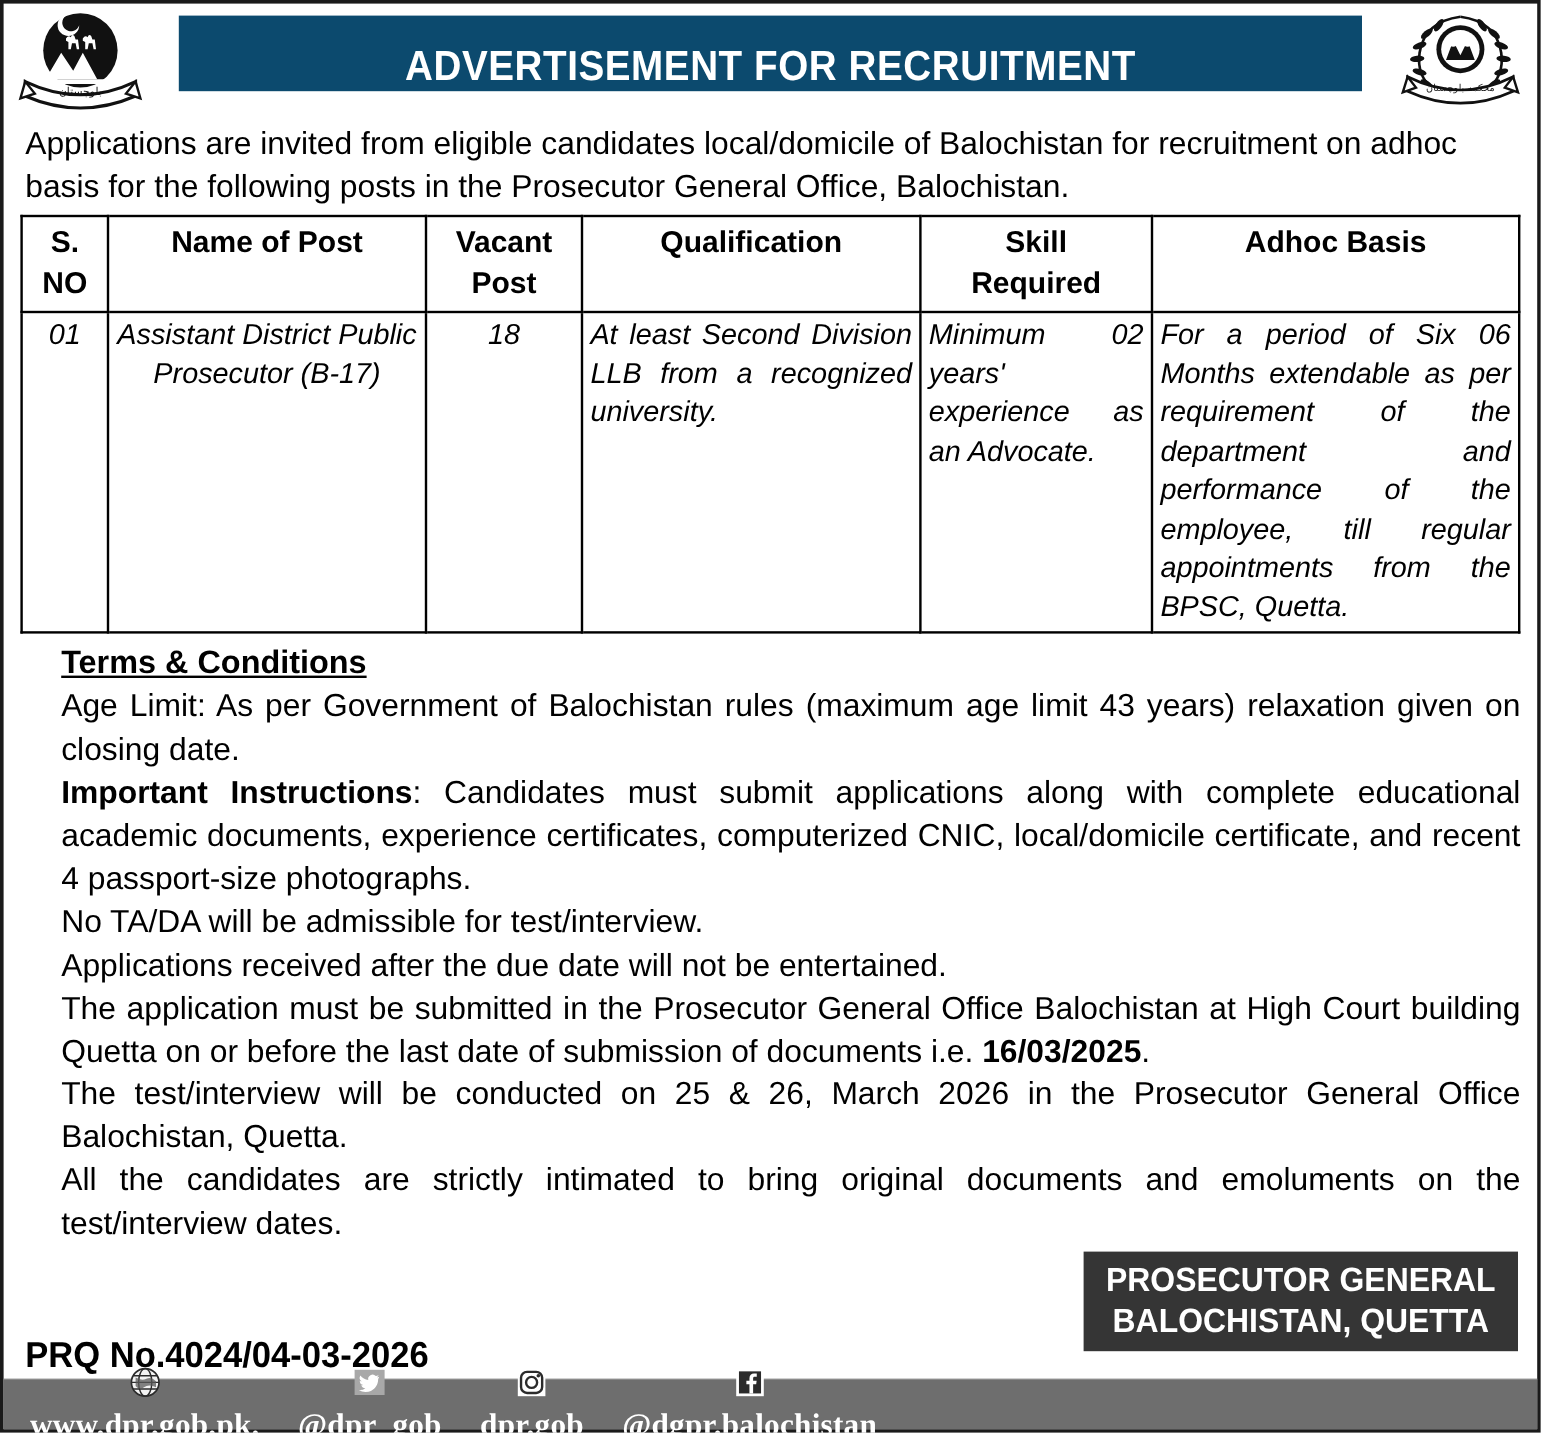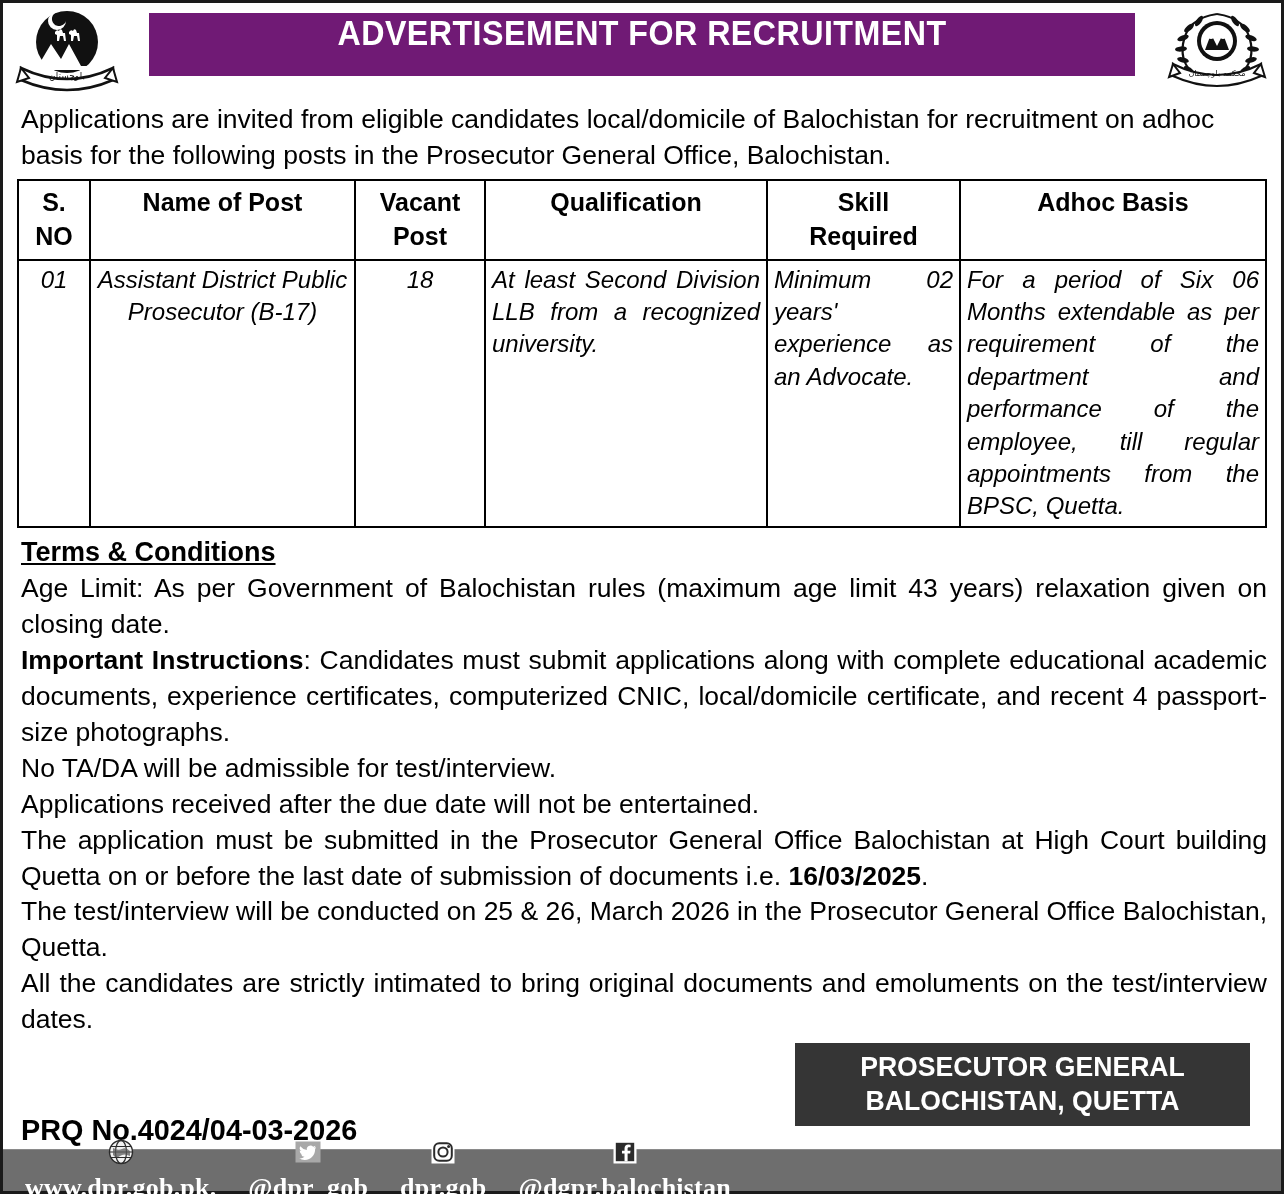--- a/index.html
+++ b/index.html
@@ -41,24 +41,24 @@
     width: 116px;
     height: 92px;
     flex: 0 0 auto;
     display: flex;
     align-items: center;
     justify-content: center;
   }
   .banner {
     flex: 1 1 auto;
     margin: 3px 24px 16px 24px;
-    background: #701a75;
+    background: #0c4a6e;
     height: 63px;
     display: flex;
-    align-items: flex-start;
+    align-items: flex-end;
     justify-content: center;
   }
   .banner-text {
     color: #ffffff;
     font-size: 35px;
     font-weight: bold;
     letter-spacing: 0.5px;
     transform: scaleX(0.92);
     white-space: nowrap;
   }
@@ -107,23 +107,24 @@
   .col-adhoc { width: auto;  }
 
   td.center { text-align: center; }
   td.just   { text-align: justify; text-align-last: left; hyphens: none; }
   .row-body td { height: 250px; font-style: italic; }
   .post-name { text-align: center; }
 
   
   .terms {
     flex: 1 1 auto;
-    padding: 6px 14px 0 18px;
+    padding: 6px 14px 0 4px;
     font-size: 26.5px;
     line-height: 1.355;
+    margin-left: 44px;
   }
   .terms-title {
     font-weight: bold;
     text-decoration: underline;
     font-size: 27px;
     display: inline-block;
     margin-bottom: 1px;
   }
   .terms p {
     margin: 0 0 0 0;
@@ -138,23 +139,23 @@
   
   .sig-area {
     flex: 0 0 auto;
     position: relative;
     height: 108px;
     padding: 0 14px 0 18px;
     box-sizing: border-box;
   }
   .sig-block {
     position: absolute;
-    right: 31px;
+    right: 16px;
     top: 2px;
-    width: 455px;
+    width: 362px;
     background: #353535;
     color: #fff;
     text-align: center;
     padding: 7px 0 9px 0;
     box-sizing: border-box;
   }
   .sig-line {
     font-size: 28px;
     font-weight: bold;
     line-height: 1.2;

